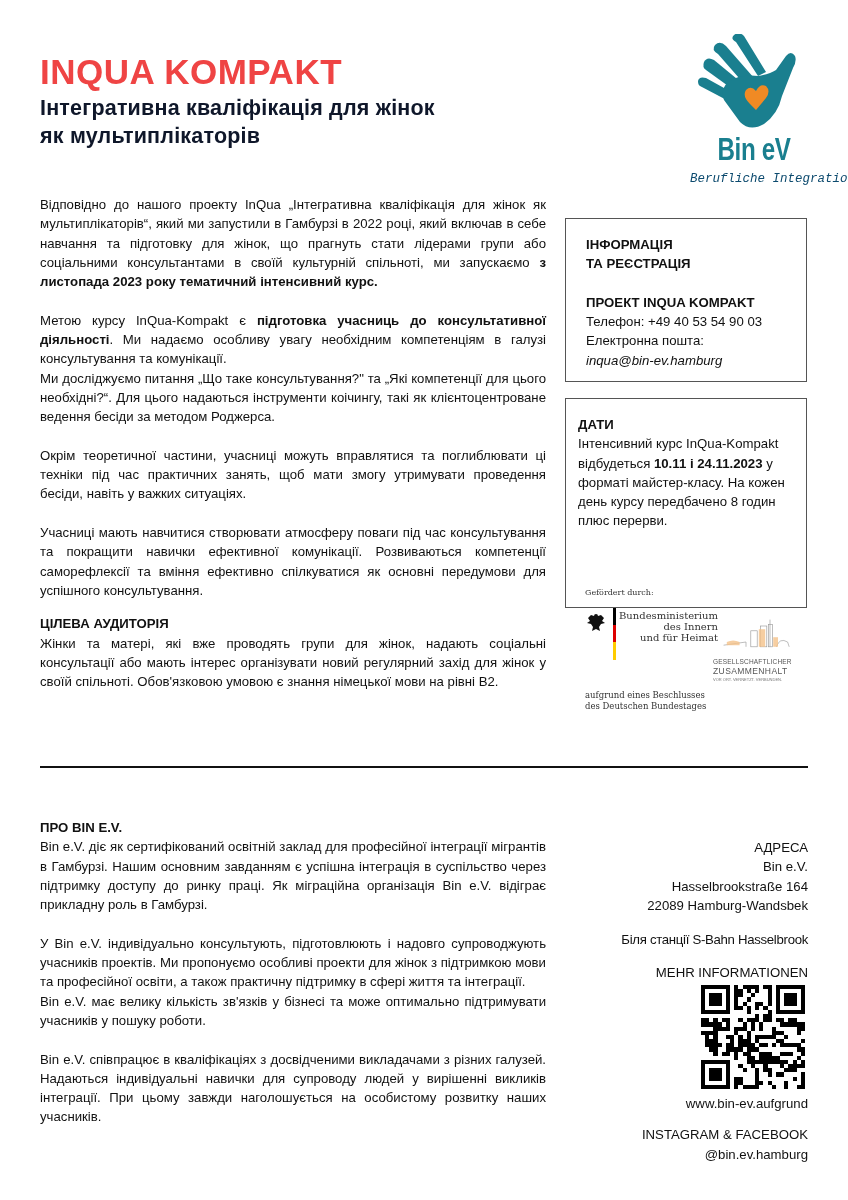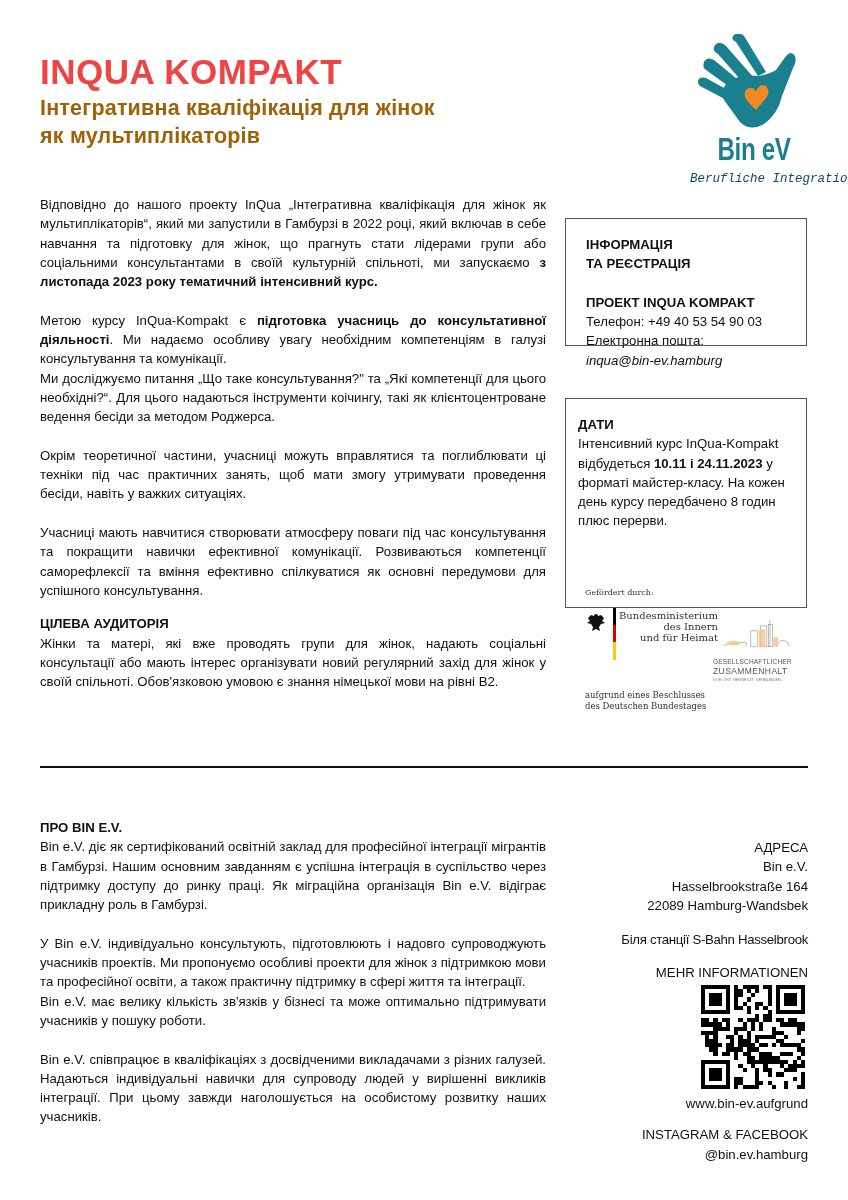--- a/index.html
+++ b/index.html
@@ -1,34 +1,34 @@
 <!DOCTYPE html>
 <html><head>
 <meta charset="utf-8">
 <style>
   * { box-sizing: border-box; margin: 0; padding: 0; }
   html, body { width: 848px; height: 1200px; background: #ffffff; }
   body { position: relative; font-family: "Liberation Sans", sans-serif; color: #111; overflow: hidden; }
   .abs { position: absolute; }
 
   .title { left: 40px; top: 52px; font-size: 35px; font-weight: bold; letter-spacing: 0.5px; color: #ef4444; line-height: 40px; }
-  .subtitle { left: 40px; top: 94px; width: 470px; font-size: 21.5px; font-weight: bold; line-height: 28px; color: #a16207; letter-spacing: 0.2px; }
+  .subtitle { left: 40px; top: 94px; width: 470px; font-size: 21.5px; font-weight: bold; line-height: 28px; color: #0f172a; letter-spacing: 0.2px; }
 
   .logo { left: 690px; top: 34px; width: 128px; height: 160px; }
   .logo-text { position: absolute; left: 0; top: 98px; width: 128px; text-align: center; font-size: 31px; font-weight: bold; color: #1a7f8f; font-family: "Liberation Sans", sans-serif; transform: scaleX(0.78); letter-spacing: -0.5px; }
   .logo-tag { position: absolute; left: 0; top: 138px; width: 128px; text-align: center; font-size: 12.5px; font-style: italic; color: #0c4a6e; font-family: Liberation Mono, monospace; white-space: nowrap; }
 
   .col { left: 40px; width: 506px; font-size: 13.2px; line-height: 19.3px; color: #111; }
   .col p { text-align: justify; }
   .h { font-weight: bold; font-size: 13.2px; line-height: 19.3px; color: #111; }
   .gap { height: 19.3px; }
 
   .box { border: 1.5px solid #555; padding: 16px 18px 16px 20px; font-size: 13.2px; line-height: 19.3px; color: #111; }
   .box .bh { font-weight: bold; }
-  .box1 { left: 565px; top: 218px; width: 242px; height: 128px; }
+  .box1 { left: 565px; top: 218px; width: 242px; height: 164px; }
   .box2 { left: 565px; top: 398px; width: 242px; height: 210px; padding-left: 12px; }
 
   .funders { left: 585px; top: 588px; width: 225px; height: 130px; font-family: "DejaVu Serif", "Liberation Serif", serif; color: #333; }
   .funders .t1 { font-size: 8px; position: absolute; left: 0; top: 0; }
   .funders .bmi { position: absolute; left: 34px; top: 22px; font-size: 10px; line-height: 11px; text-align: right; }
   .funders .flag { position: absolute; left: 28px; top: 20px; width: 3px; height: 52px; background: linear-gradient(#000 0 33%, #d00 33% 66%, #fc0 66% 100%); }
   .funders .eagle { position: absolute; left: 0px; top: 24px; width: 22px; height: 22px; }
   .funders .gz { position: absolute; left: 128px; top: 42px; width: 90px; height: 50px; }
   .funders .gz-t1 { position: absolute; left: 128px; top: 70px; font-size: 6.5px; color: #555; font-family: "Liberation Sans", sans-serif; letter-spacing: 0.2px; }
   .funders .gz-t2 { position: absolute; left: 128px; top: 78px; font-size: 8.5px; color: #555; font-family: "Liberation Sans", sans-serif; letter-spacing: 0.4px; }

